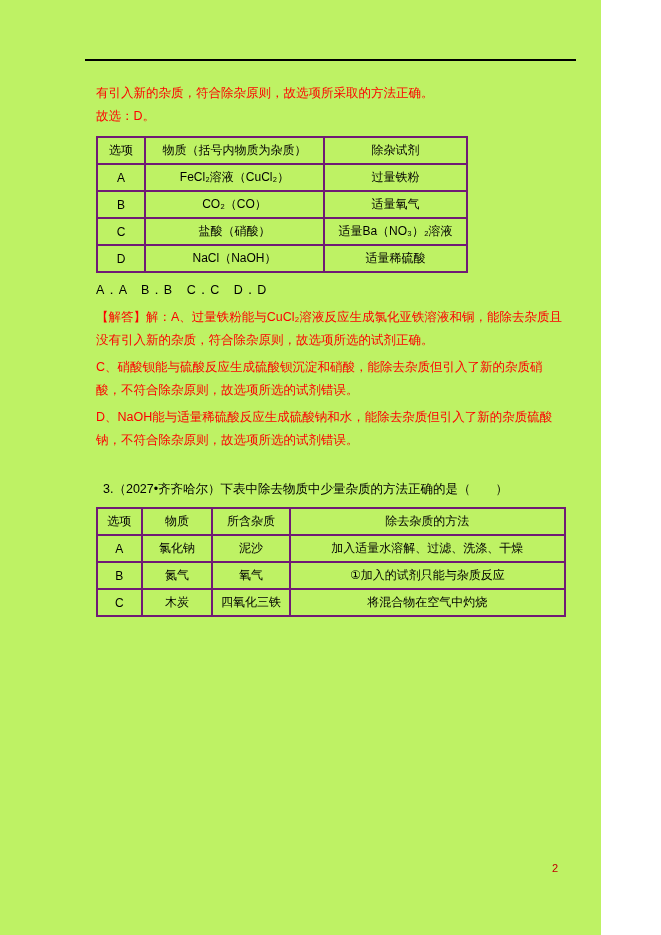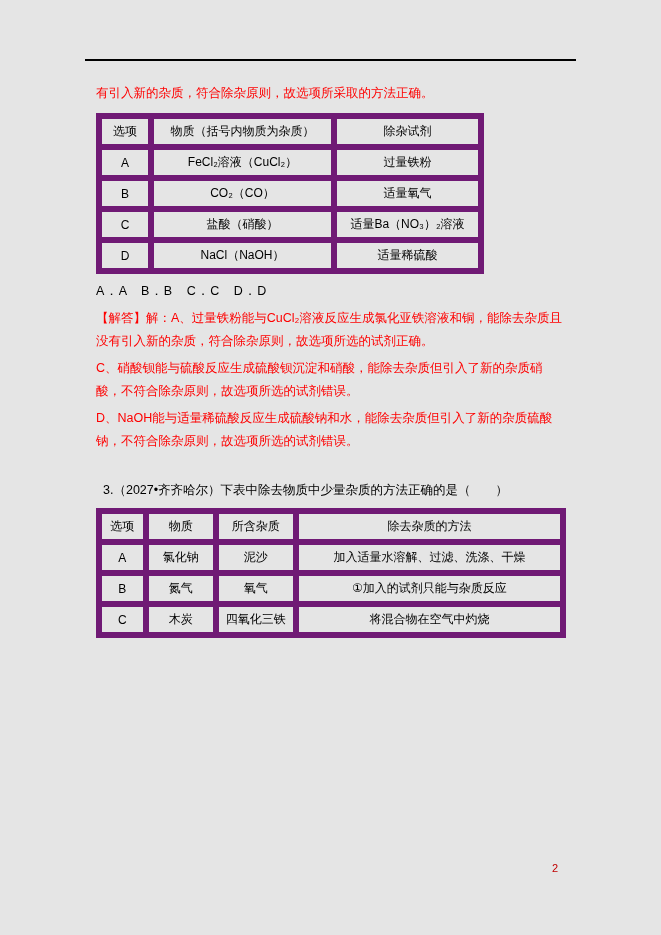--- a/index.html
+++ b/index.html
@@ -1,20 +1,20 @@
 <!DOCTYPE html>
 <html><head>
 <meta charset="utf-8">
 <style>
   html, body { margin: 0; padding: 0; background: #ffffff; }
   .page {
     position: relative;
-    width: 661px;
+    width: 601px;
     height: 935px;
-    background: #e5e5e5;
+    background: #bef264;
     font-family: "Liberation Sans", "DejaVu Sans", sans-serif;
     overflow: hidden;
   }
   .header-rule {
     position: absolute;
     left: 85px;
     top: 59px;
     width: 491px;
     height: 2px;
     background: #000000;
@@ -33,21 +33,21 @@
   .choices { color: #000000; margin-top: 6px !important; letter-spacing: 1px; }
   .para { margin-top: 4px !important; }
   .analysis { margin-top: 0 !important; }
   table.q-table {
     border-collapse: collapse;
     margin-top: 8px;
     table-layout: fixed;
   }
   table.q-table2 { margin-top: 6px; }
   table.q-table th, table.q-table td {
-    border: 6px solid #701a75;
+    border: 2px solid #701a75;
     height: 25px;
     padding: 0 3px;
     text-align: center;
     vertical-align: middle;
     font-weight: normal;
     font-size: 12px;
     color: #000000;
     overflow: hidden;
     white-space: nowrap;
   }
@@ -67,20 +67,21 @@
   }
 </style>
 </head>
 <body>
 
 <div class="page">
   <div class="header-rule"></div>
 
   <div class="content">
     <p class="red">有引入新的杂质，符合除杂原则，故选项所采取的方法正确。</p>
+    <p class="red">故选：D。</p>
 
 
     <table class="q-table">
       <thead>
         <tr>
           <th class="t1-c0">选项</th>
           <th class="t1-c1">物质（括号内物质为杂质）</th>
           <th class="t1-c2">除杂试剂</th>
         </tr>
       </thead>

